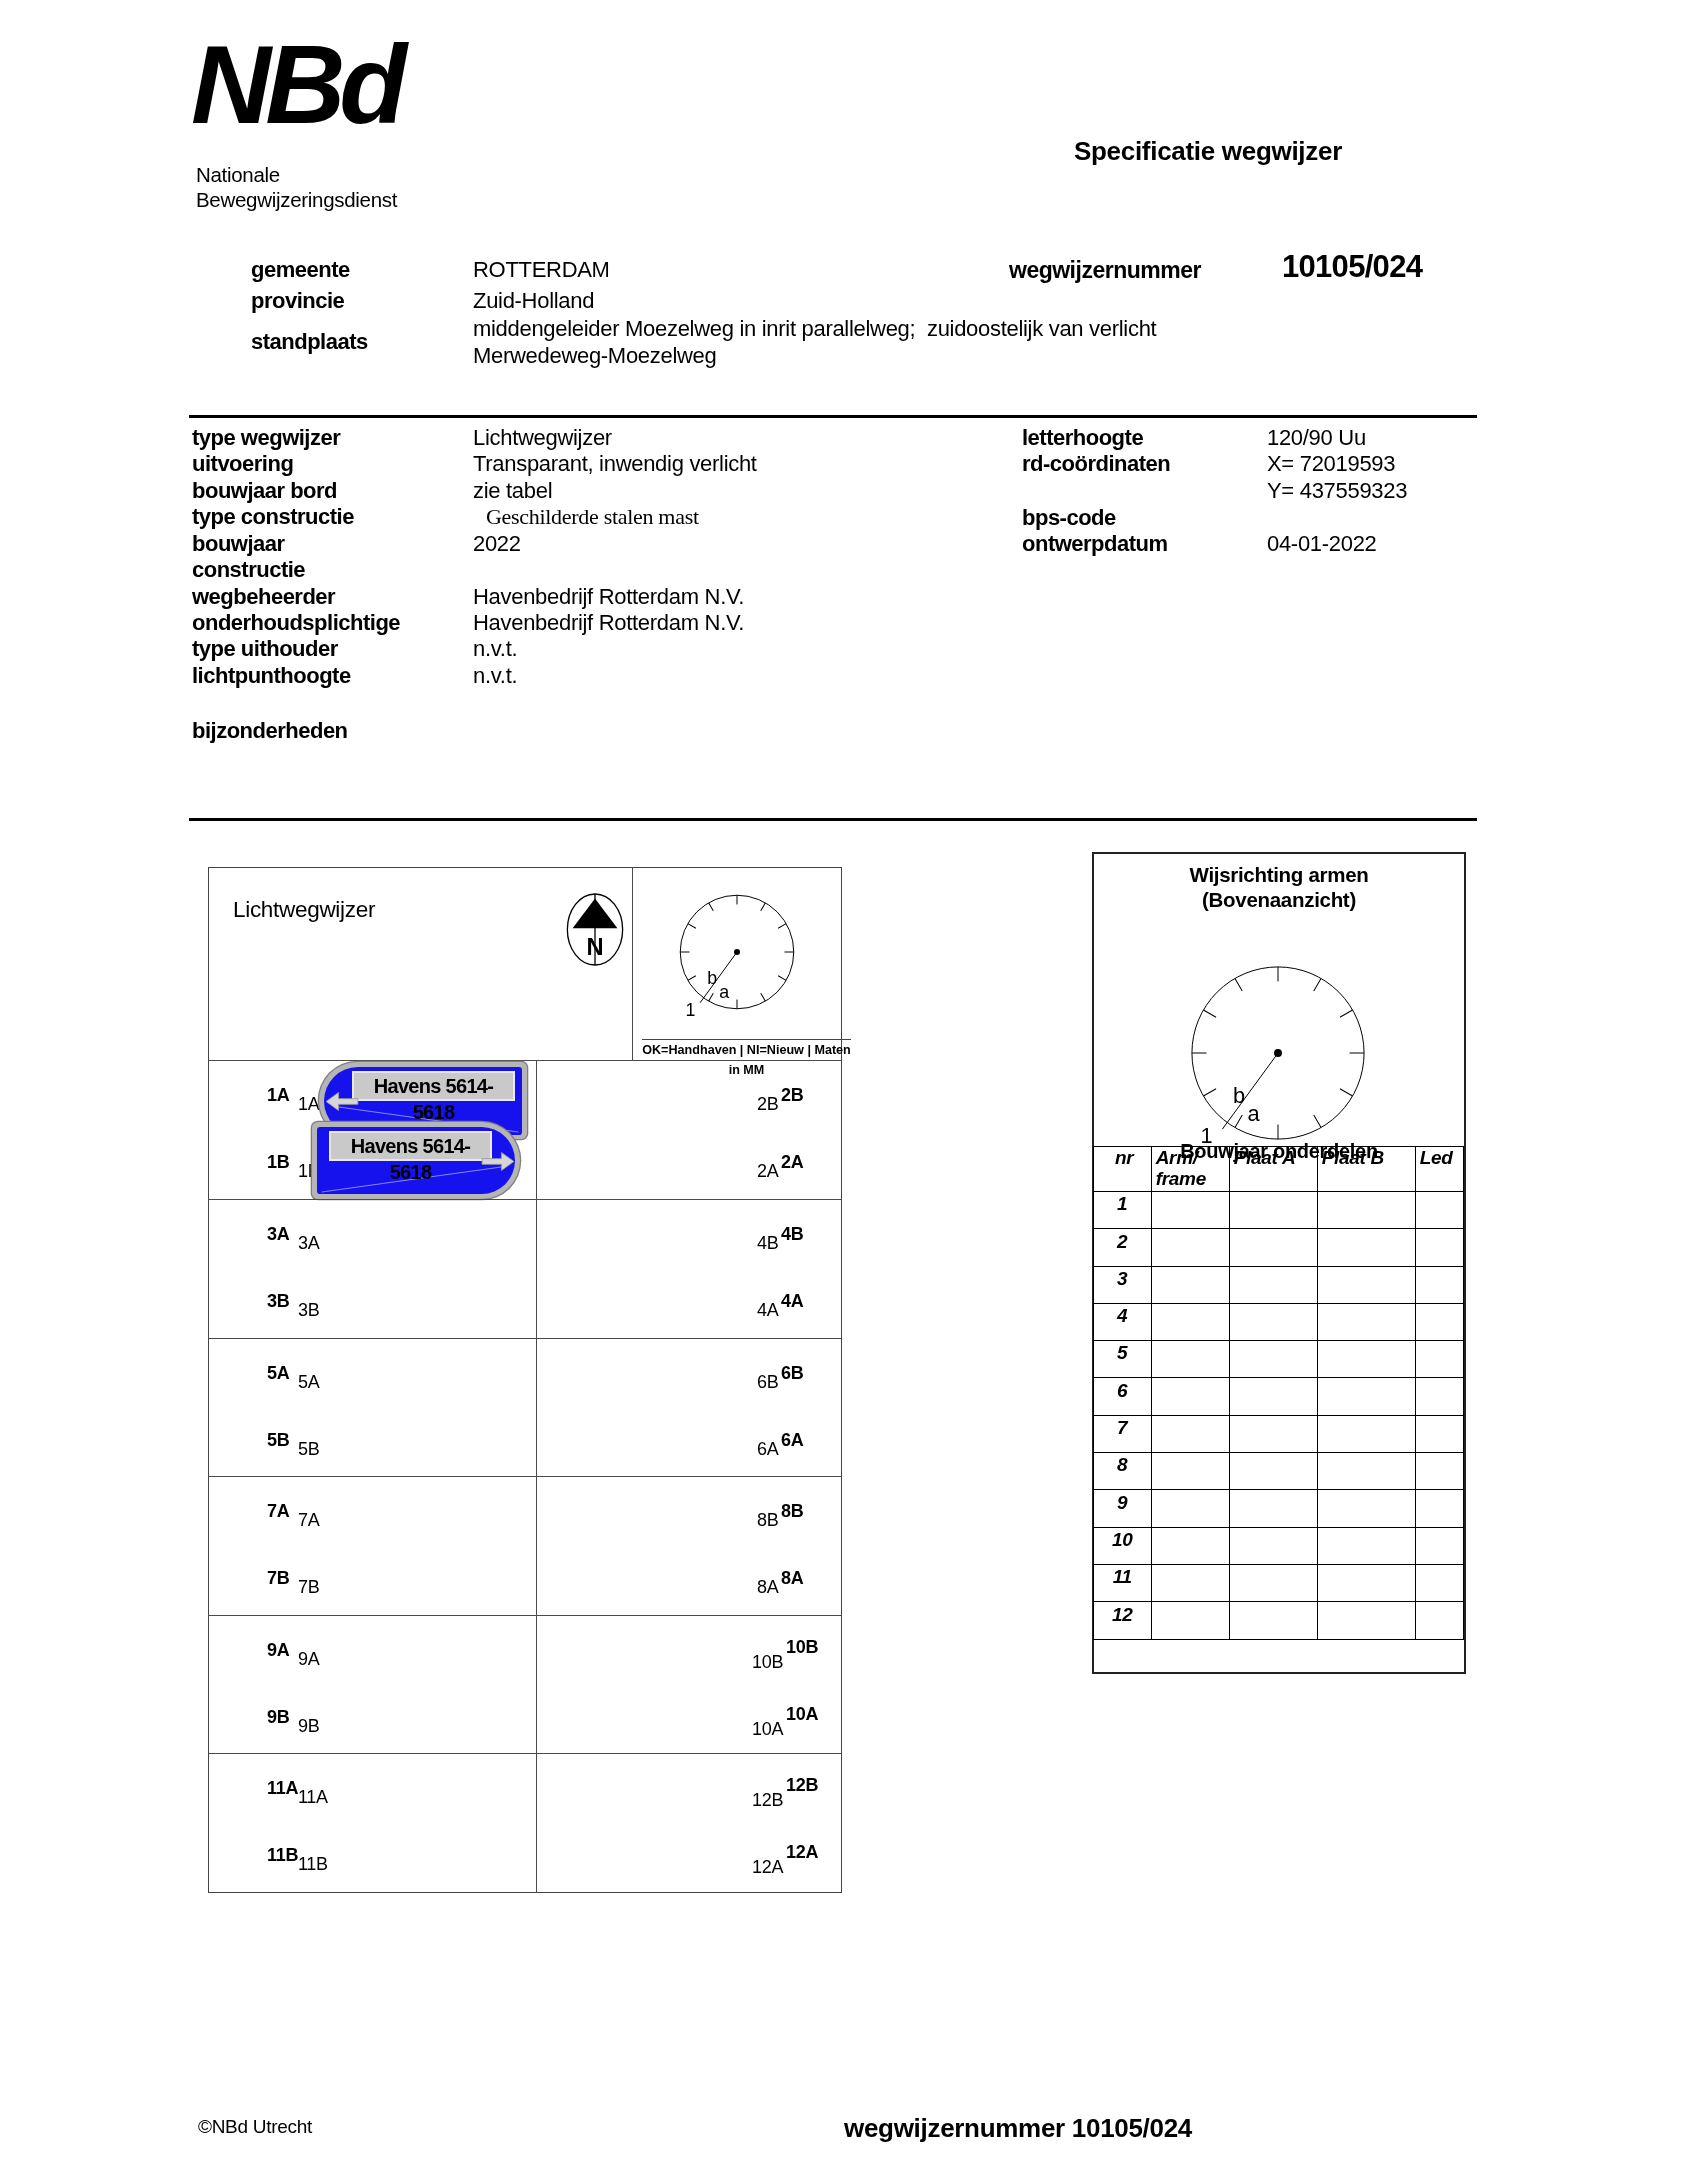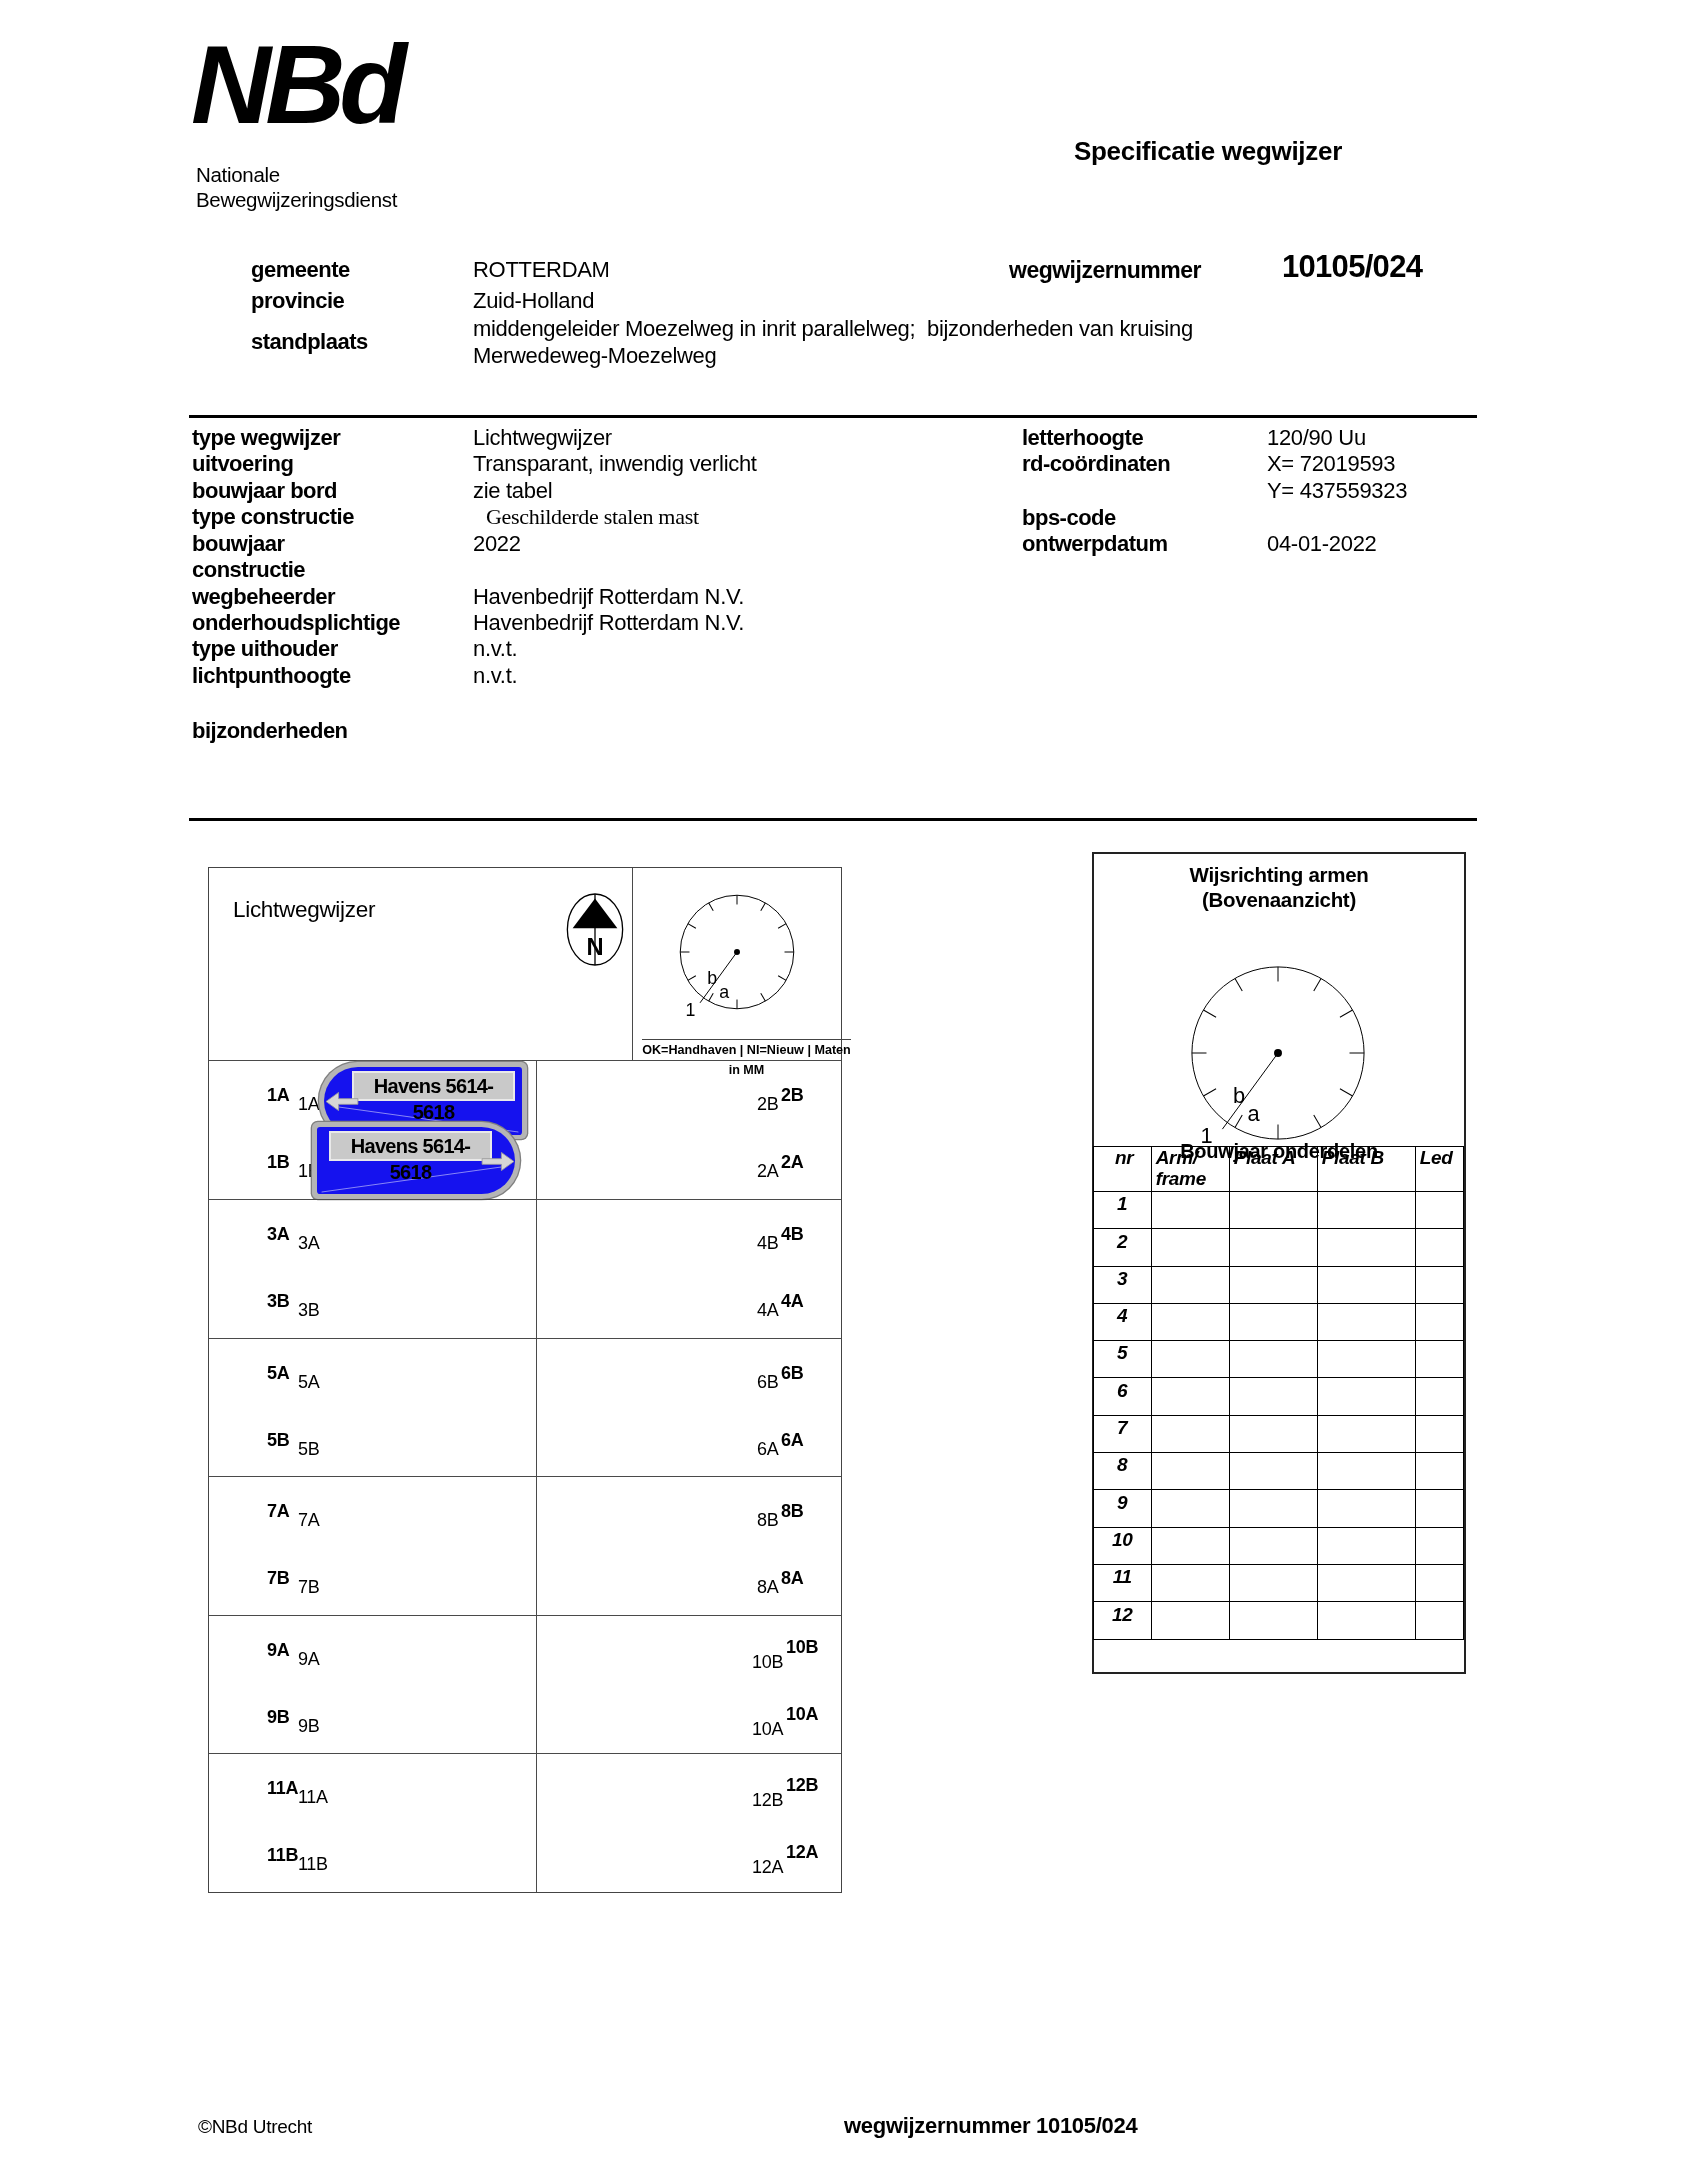--- a/index.html
+++ b/index.html
@@ -52,21 +52,21 @@
   <div class="abs logo-sub" style="left:196px;top:163px;">Nationale
 Bewegwijzeringsdienst</div>
 
   <div class="abs b" style="left:1074px;top:136px;font-size:26px;">Specificatie wegwijzer</div>
 
   <div class="abs lbl" style="left:251px;top:257px;width:198px;">gemeente</div>
   <div class="abs val" style="left:473px;top:257px;">ROTTERDAM</div>
   <div class="abs lbl" style="left:251px;top:288px;width:198px;">provincie</div>
   <div class="abs val" style="left:473px;top:288px;">Zuid-Holland</div>
   <div class="abs lbl" style="left:251px;top:329px;width:198px;">standplaats</div>
-  <div class="abs val" style="left:473px;top:316px;">middengeleider Moezelweg in inrit parallelweg;  bijzonderheden van kruising</div>
+  <div class="abs val" style="left:473px;top:316px;">middengeleider Moezelweg in inrit parallelweg;  zuidoostelijk van verlicht</div>
   <div class="abs val" style="left:473px;top:343px;">Merwedeweg-Moezelweg</div>
   <div class="abs lbl" style="left:1009px;top:257px;width:251px;font-size:23px;">wegwijzernummer</div>
   <div class="abs b" style="left:1282px;top:249px;font-size:31px;letter-spacing:-0.7px;">10105/024</div>
 
   <div class="abs rule" style="left:189px;top:415px;width:1288px;height:2.6px;"></div>
 
   <div class="abs lbl" style="left:192px;top:425px;width:258px;">type wegwijzer</div>
   <div class="abs val" style="left:473px;top:425px;">Lichtwegwijzer</div>
   <div class="abs lbl" style="left:192px;top:451px;width:258px;">uitvoering</div>
   <div class="abs val" style="left:473px;top:451px;">Transparant, inwendig verlicht</div>
@@ -359,16 +359,16 @@
             <td></td>
             <td></td>
             <td></td>
             <td></td>
           </tr>
     </tbody>
       </table>
   </div>
 
   <div class="abs footer" style="left:198px;top:2116px;">©NBd Utrecht</div>
-  <div class="abs footer b" style="left:844px;top:2113px;font-size:22px;">wegwijzernummer 10105/024</div>
+  <div class="abs footer b" style="left:844px;top:2113px;font-size:26px;">wegwijzernummer 10105/024</div>
 
 </div>
 
 
 </body></html>

